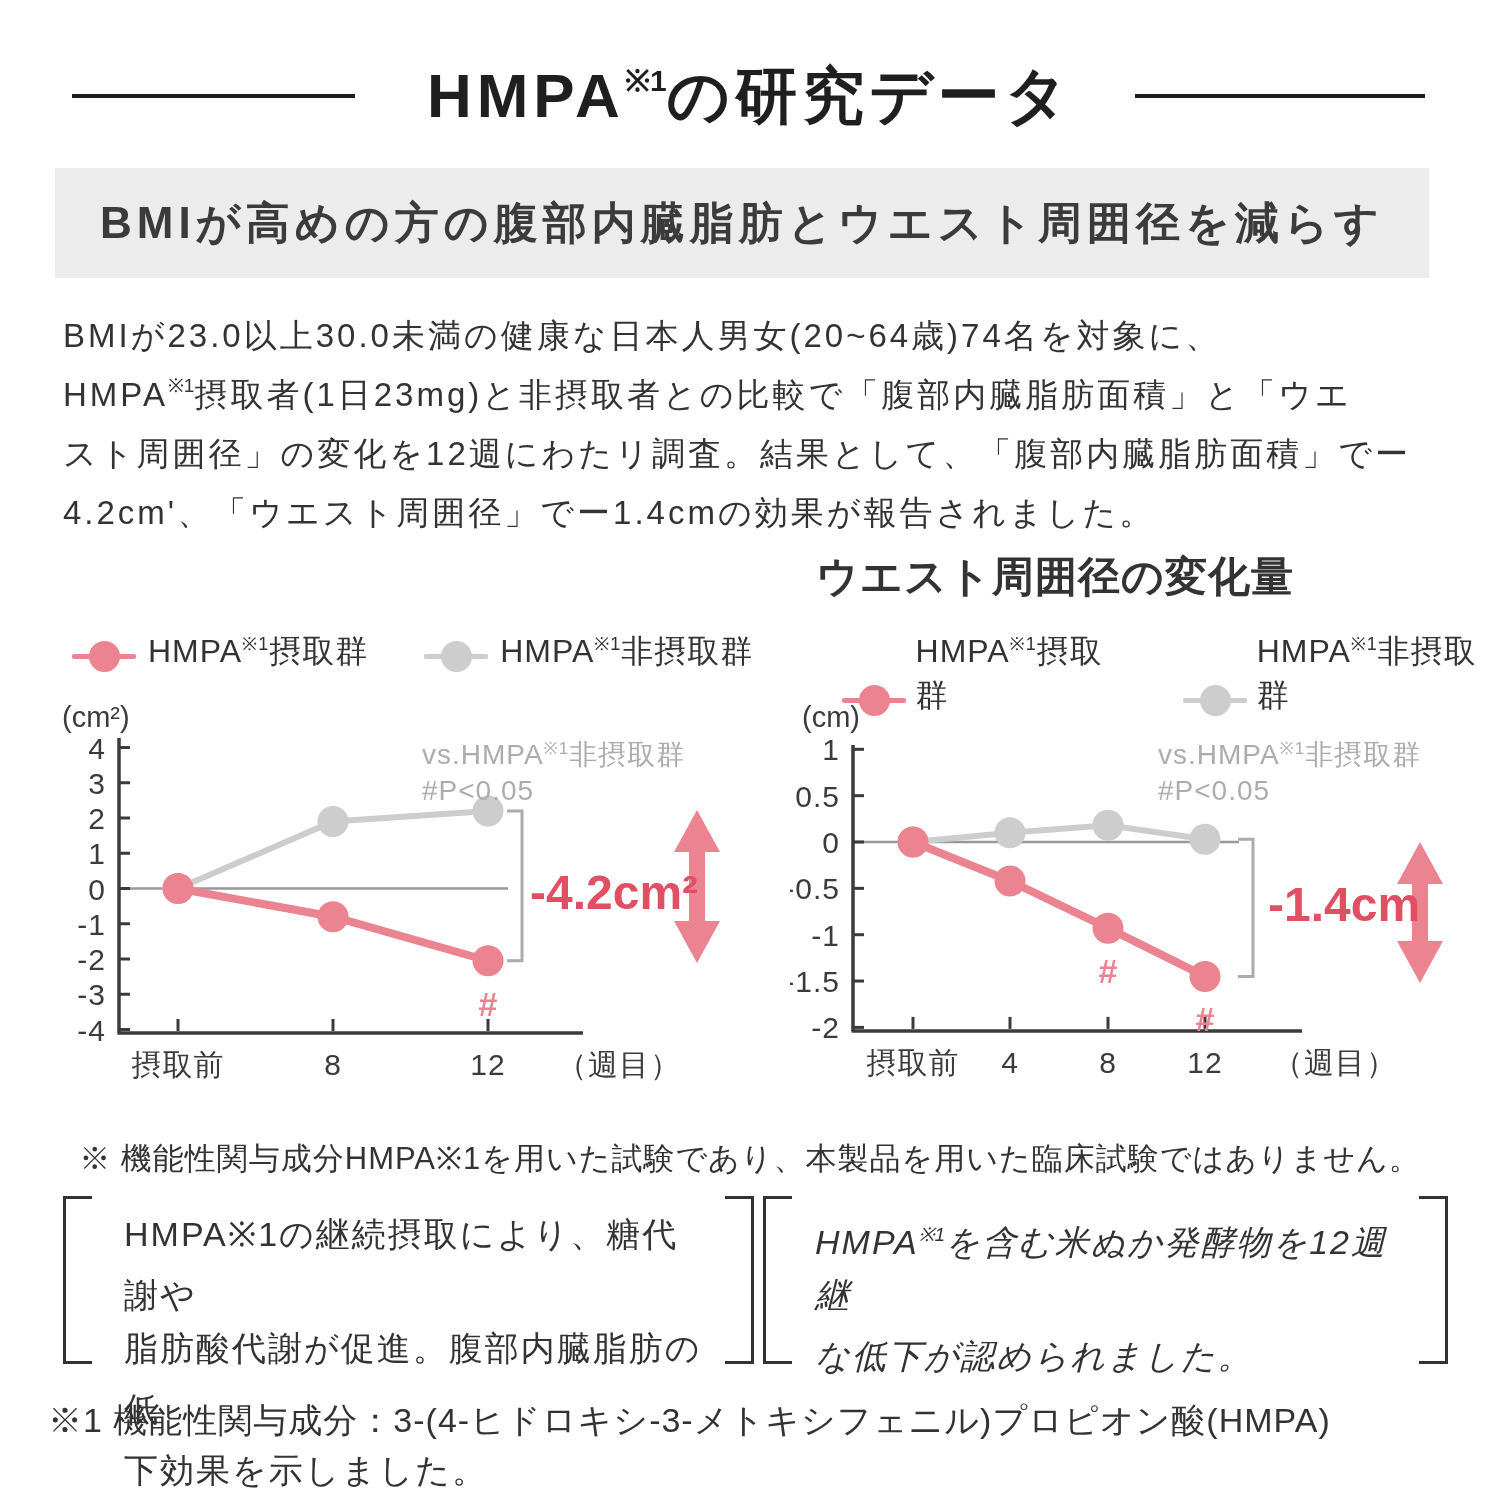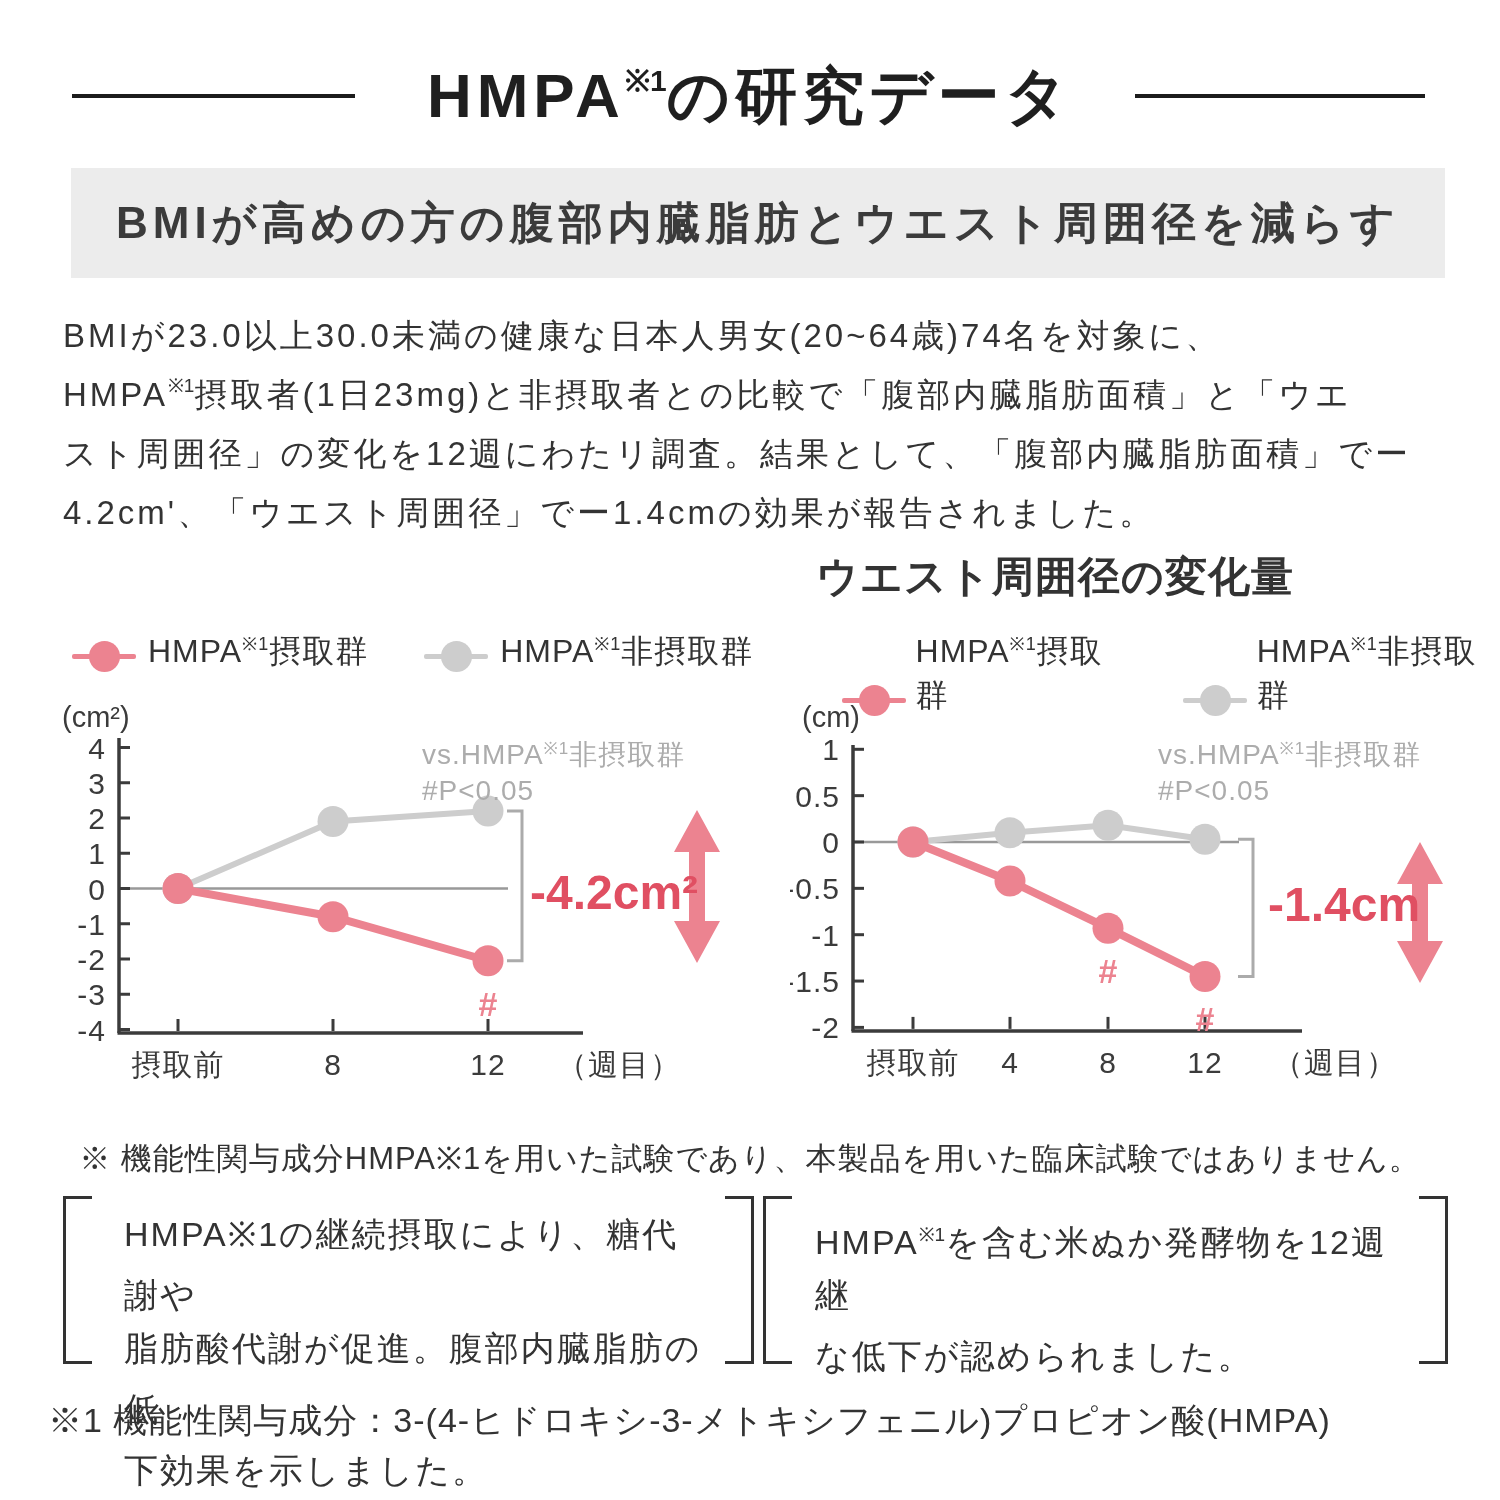--- a/index.html
+++ b/index.html
@@ -5,21 +5,21 @@
   html,body{margin:0;padding:0;background:#ffffff;}
   #canvas{position:relative;width:1500px;height:1500px;background:#ffffff;overflow:hidden;
           font-family:"Liberation Sans",sans-serif;color:#333;}
   .abs{position:absolute;}
   
   .main-title{left:0;top:54px;width:1500px;text-align:center;font-size:62px;font-weight:bold;
               color:#1f1f1f;letter-spacing:5px;}
   .main-title .sup{font-size:30px;vertical-align:26px;letter-spacing:0;}
   .rule{top:94px;height:4px;background:#1c1c1c;}
   
-  .banner{left:71px;top:168px;width:1374px;height:110px;background:#ececec;
+  .banner{left:55px;top:168px;width:1374px;height:110px;background:#ececec;
           display:flex;align-items:center;justify-content:center;}
   .banner-text{font-size:44px;font-weight:bold;color:#3b3b3b;letter-spacing:5px;}
   
   .intro{left:63px;top:302px;width:1390px;font-size:33px;line-height:50px;letter-spacing:3px;color:#333;}
   .intro .sup{font-size:19px;vertical-align:14px;letter-spacing:0;}
   
   .chart-title{top:549px;font-size:42px;font-weight:bold;color:#333;letter-spacing:1px;text-align:center;}
   .legend{top:630px;display:flex;gap:56px;align-items:center;}
   .legend-item{display:flex;align-items:flex-end;}
   .lmark{position:relative;width:64px;height:36px;display:inline-block;}
@@ -205,21 +205,21 @@
 
   <div class="abs note">※ 機能性関与成分HMPA※1を用いた試験であり、本製品を用いた臨床試験ではありません。</div>
 
   <div class="abs note-box" style="left:63px;top:1196px;width:682px;padding-left:9px;">
     <div class="box-text">
       <div><span>HMPA※1の継続摂取により、糖代謝や</span><sup class="sup"></sup><span></span></div>
       <div><span>脂肪酸代謝が促進。腹部内臓脂肪の低</span><sup class="sup"></sup><span></span></div>
       <div><span>下効果を示しました。</span><sup class="sup"></sup><span></span></div>
     </div>
   </div>
-  <div class="abs note-box" style="left:763px;top:1196px;width:685px;">
+  <div class="abs note-box" style="left:763px;top:1196px;width:685px;font-style:italic;">
     <div class="box-text">
       <div><span>HMPA</span><sup class="sup">※1</sup><span>を含む米ぬか発酵物を12週継</span></div>
       <div><span>な低下が認められました。</span><sup class="sup"></sup><span></span></div>
     </div>
   </div>
 
   <div class="abs footnote">※1 機能性関与成分：3-(4-ヒドロキシ-3-メトキシフェニル)プロピオン酸(HMPA)</div>
 
 </div>
 

